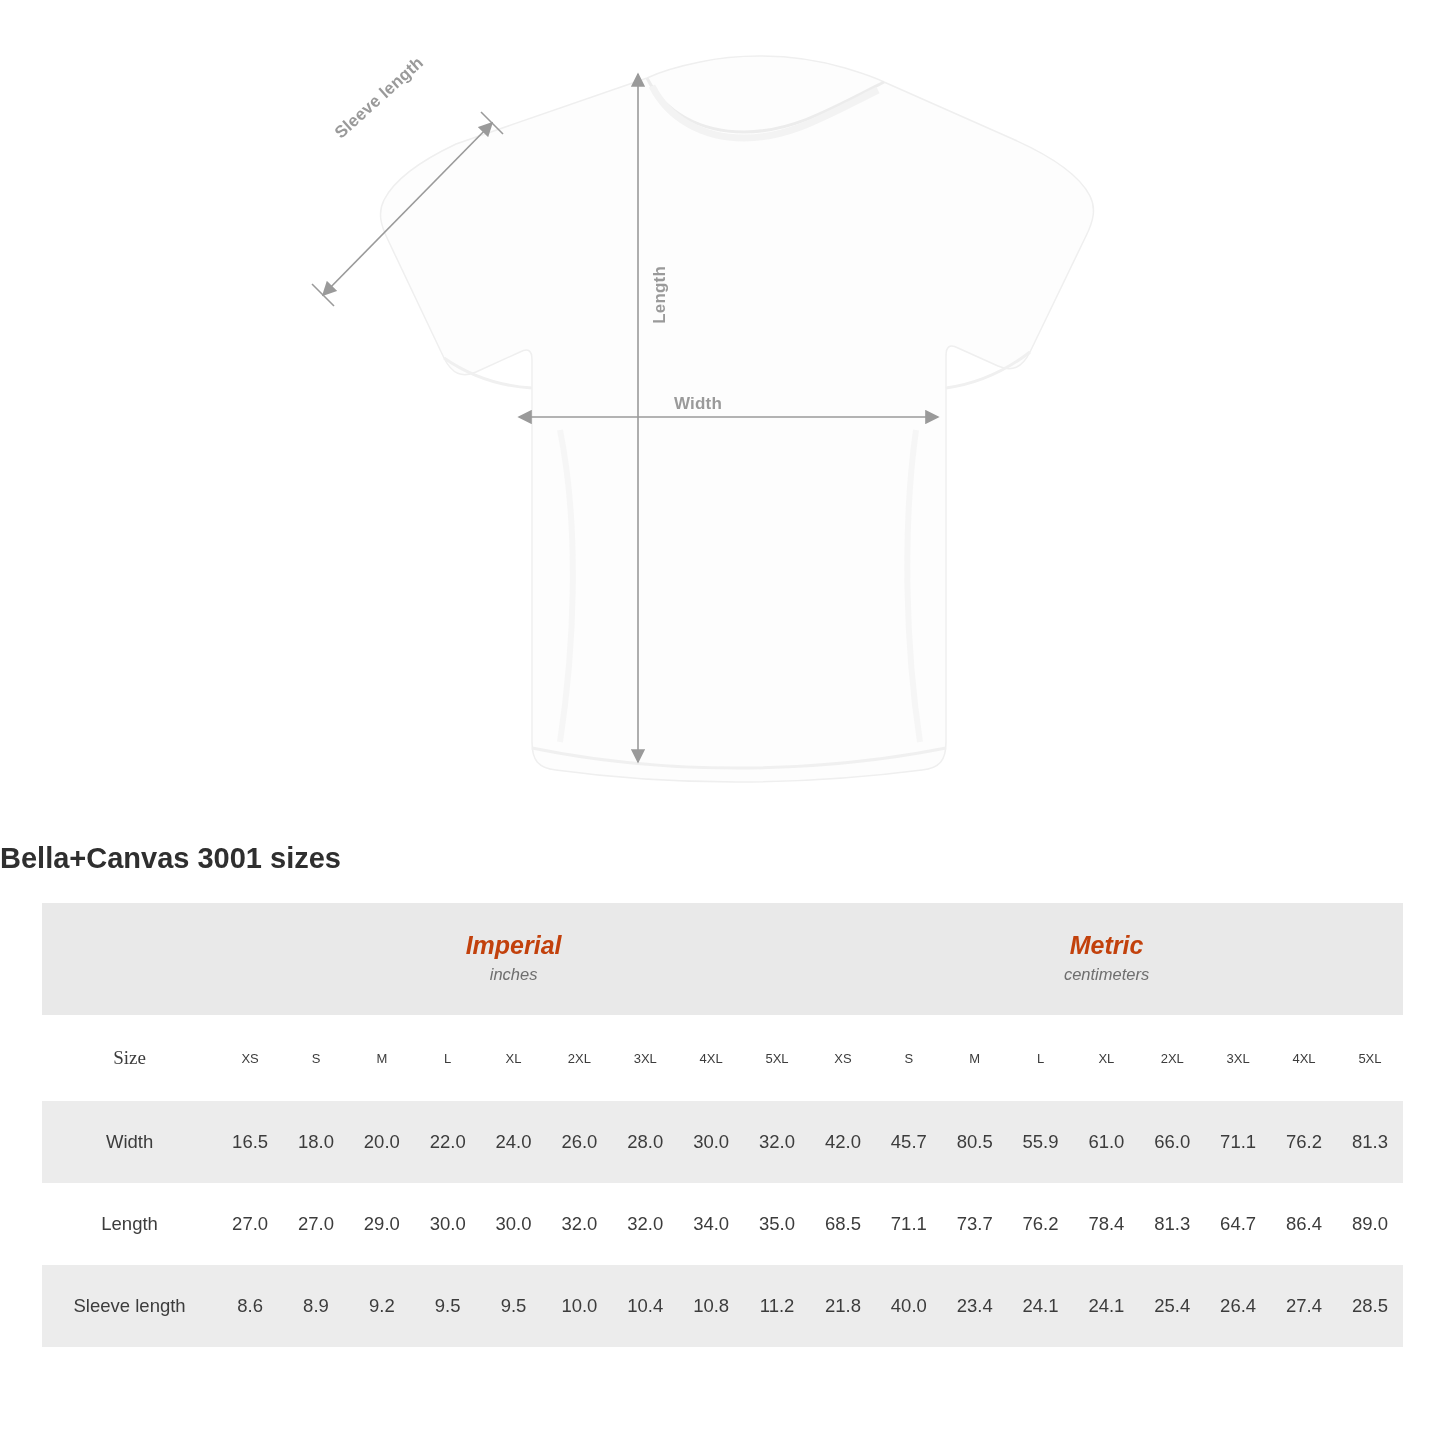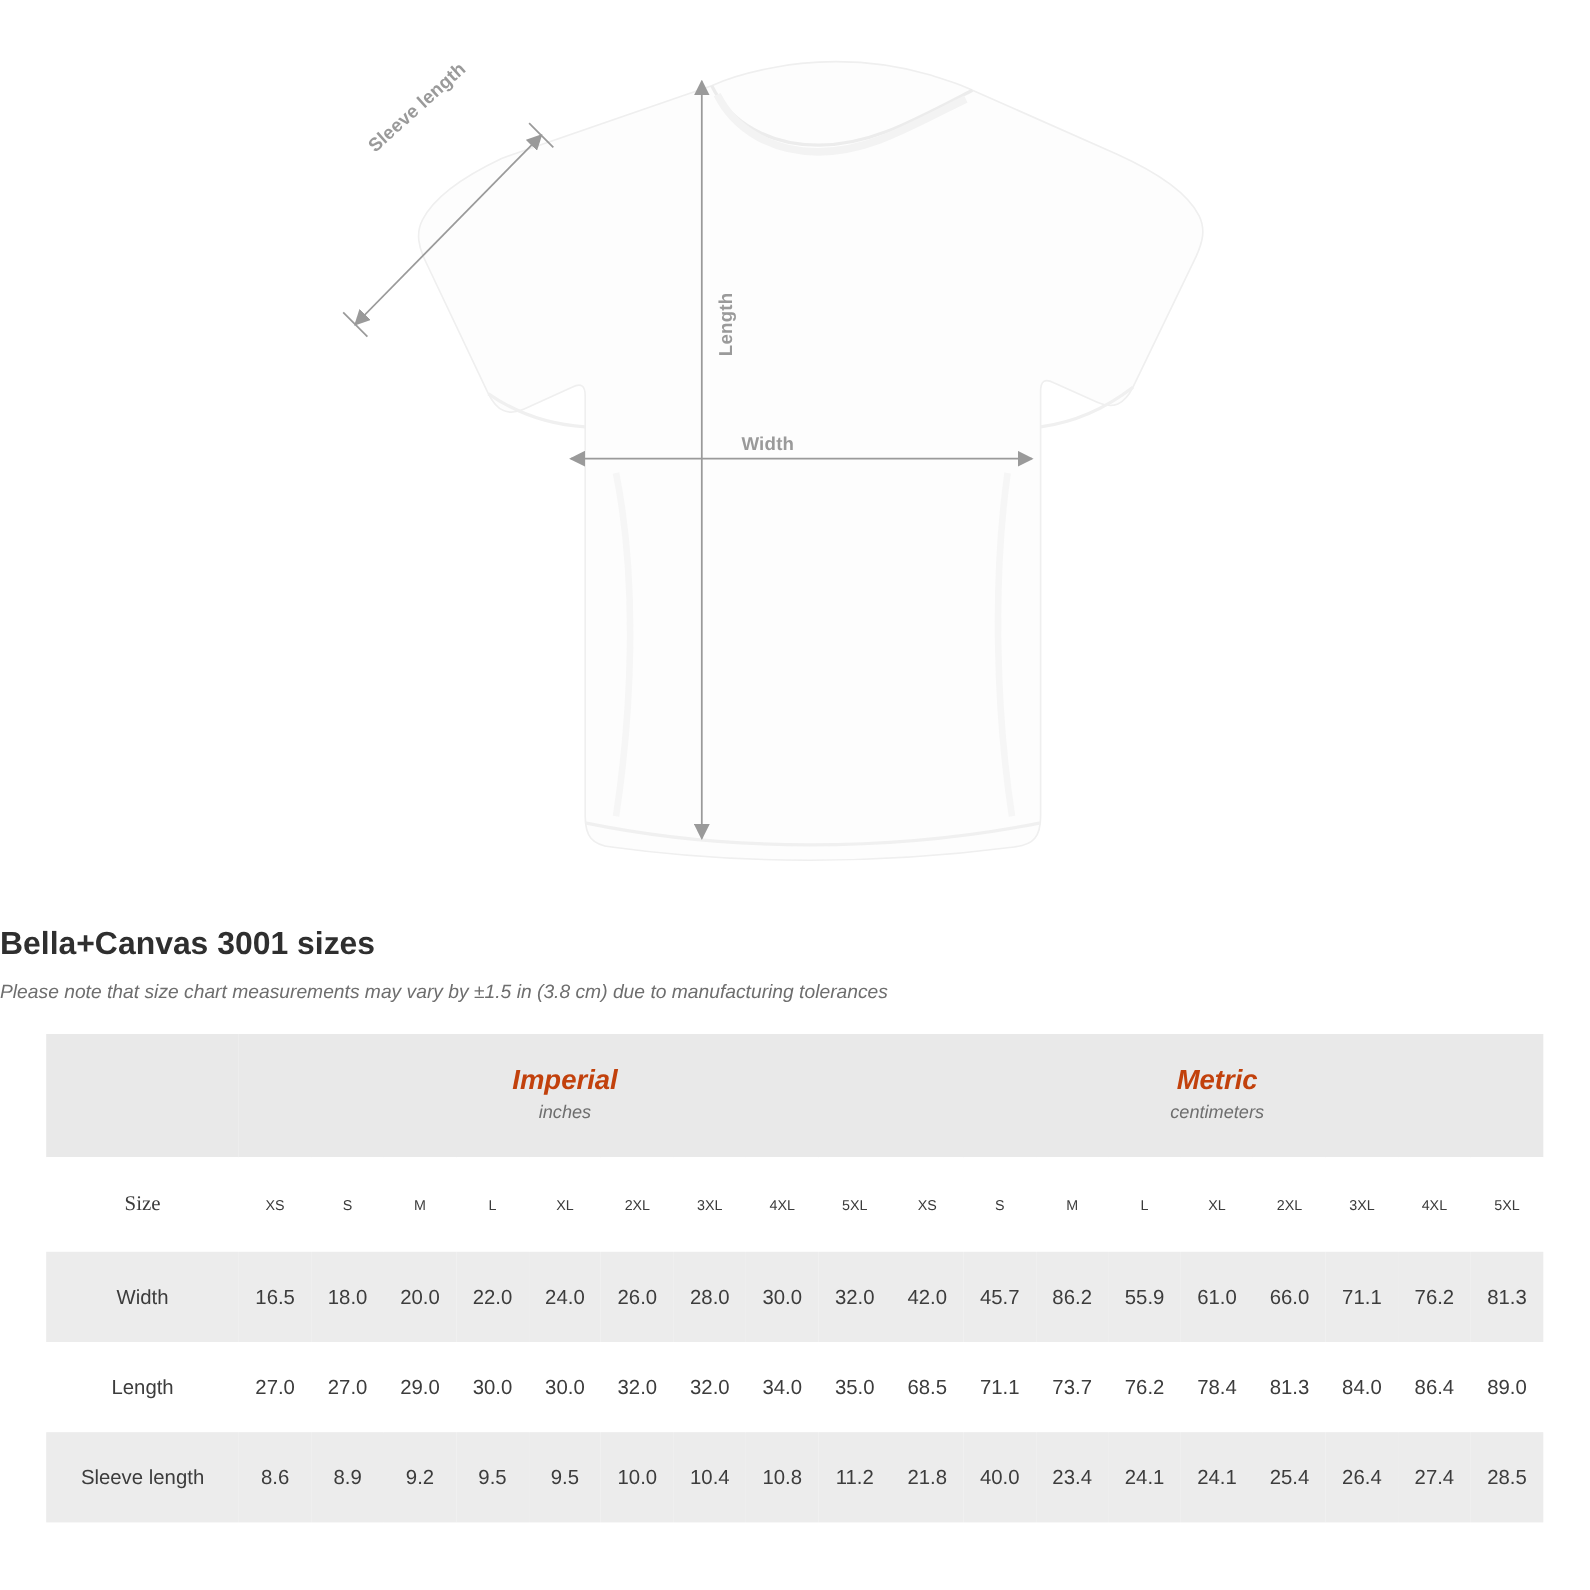--- a/index.html
+++ b/index.html
@@ -200,21 +200,20 @@
     </g>
   </svg>
 
   <span class="dim-label lbl-length">Length</span>
   <span class="dim-label lbl-width">Width</span>
   <span class="dim-label lbl-sleeve">Sleeve length</span>
 </div>
 
 <div class="heading-wrap">
   <h1 class="chart-title">Bella+Canvas 3001 sizes</h1>
-  <p class="chart-note">Please note that size chart measurements may vary by ±1.5 in (3.8 cm) due to manufacturing tolerances</p>
 </div>
 
 <div class="table-wrap">
   <table class="size-table">
     <colgroup id="colgroup">
         <col class="labelcol">
         <col class="datacol">
         <col class="datacol">
         <col class="datacol">
         <col class="datacol">
@@ -272,21 +271,21 @@
           <td>18.0</td>
           <td>20.0</td>
           <td>22.0</td>
           <td>24.0</td>
           <td>26.0</td>
           <td>28.0</td>
           <td>30.0</td>
           <td>32.0</td>
           <td>42.0</td>
           <td>45.7</td>
-          <td>86.2</td>
+          <td>80.5</td>
           <td>55.9</td>
           <td>61.0</td>
           <td>66.0</td>
           <td>71.1</td>
           <td>76.2</td>
           <td>81.3</td>
         </tr>
         <tr class="data-row plain">
           <td class="rowlabel">Length</td>
           <td>27.0</td>
@@ -297,21 +296,21 @@
           <td>32.0</td>
           <td>32.0</td>
           <td>34.0</td>
           <td>35.0</td>
           <td>68.5</td>
           <td>71.1</td>
           <td>73.7</td>
           <td>76.2</td>
           <td>78.4</td>
           <td>81.3</td>
-          <td>84.0</td>
+          <td>64.7</td>
           <td>86.4</td>
           <td>89.0</td>
         </tr>
         <tr class="data-row shade">
           <td class="rowlabel">Sleeve length</td>
           <td>8.6</td>
           <td>8.9</td>
           <td>9.2</td>
           <td>9.5</td>
           <td>9.5</td>

